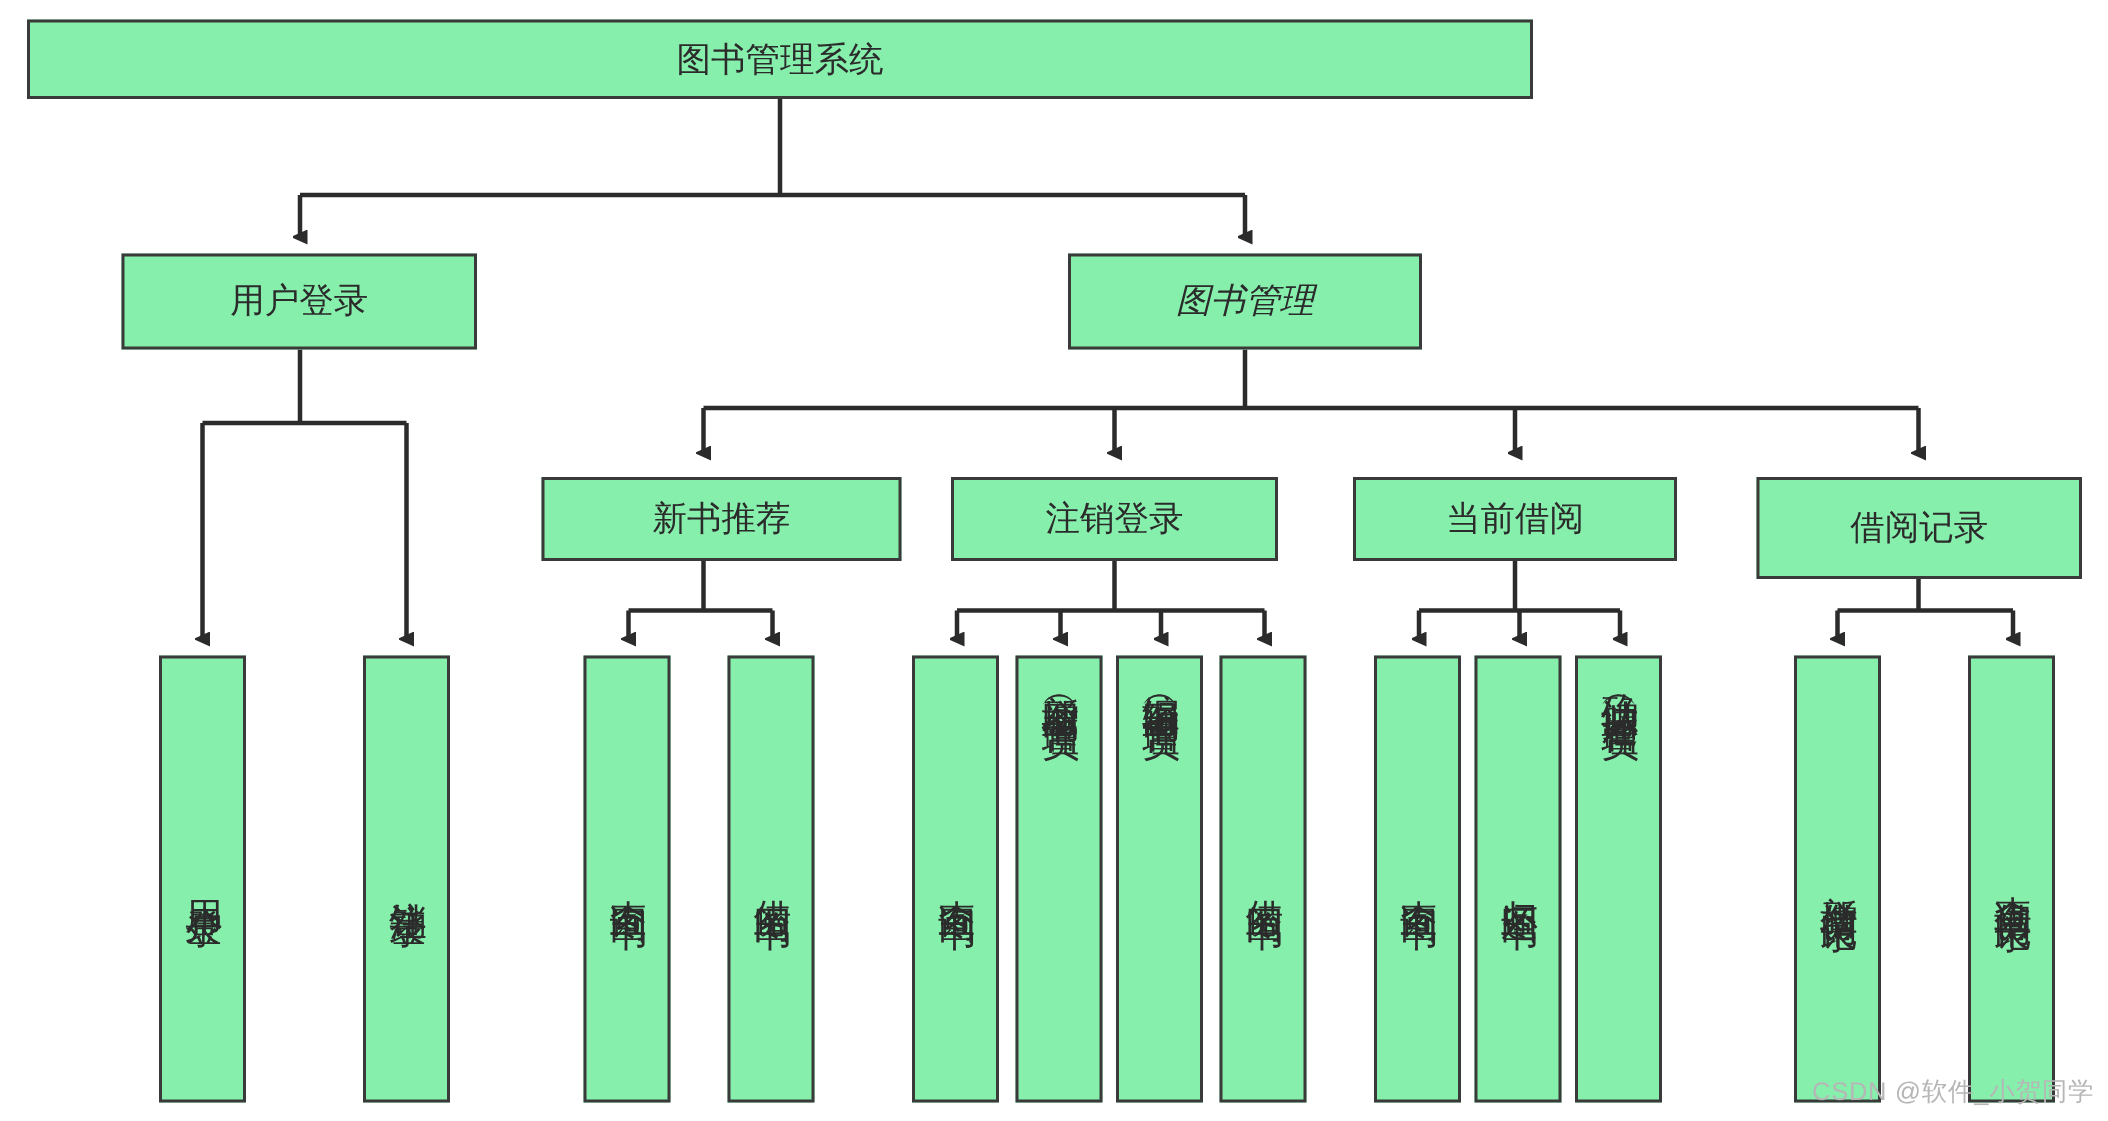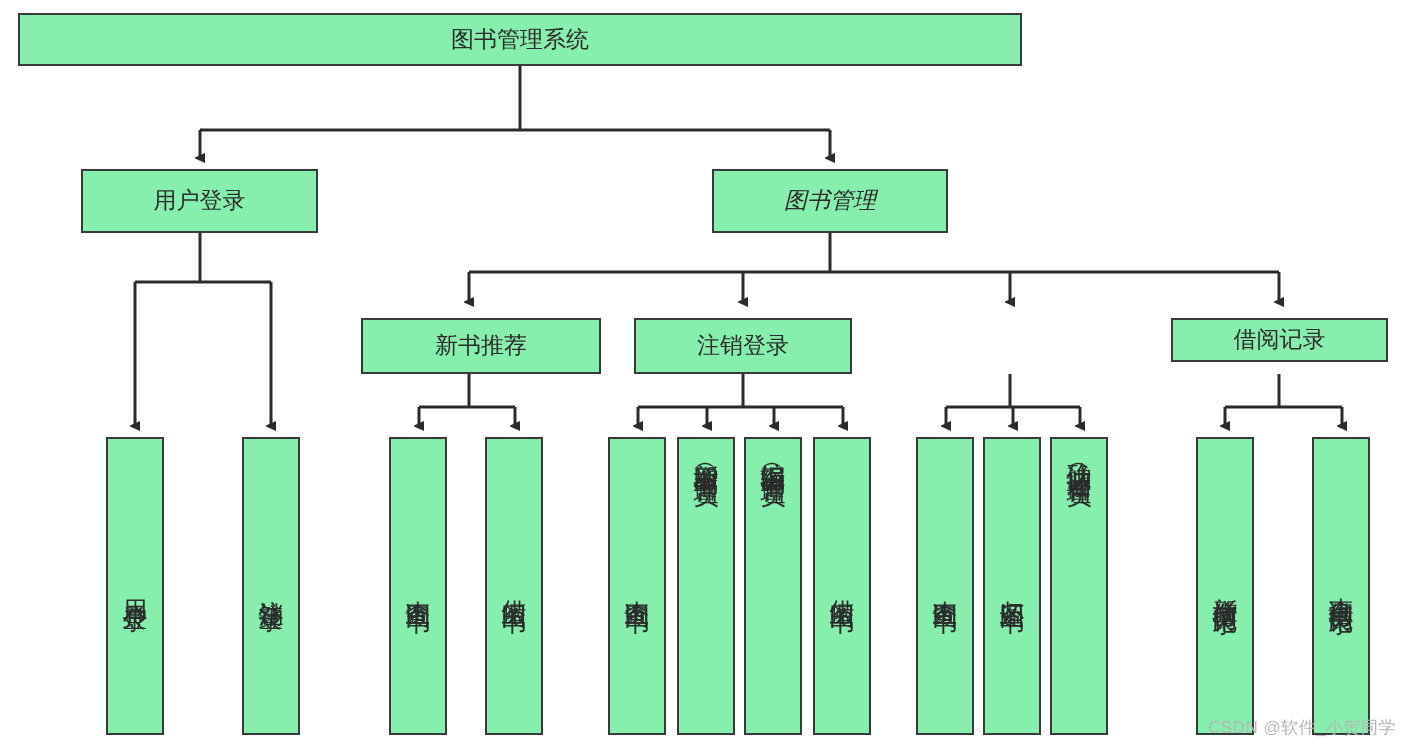--- a/index.html
+++ b/index.html
@@ -133,21 +133,24 @@
   <div class="node horizontal" style="left:712px; top:169px; width:236px; height:64px;font-style:italic;">
     <span class="node-label">图书管理</span>
   </div>
 
   <div class="node horizontal" style="left:361px; top:318px; width:240px; height:56px;">
     <span class="node-label">新书推荐</span>
   </div>
   <div class="node horizontal" style="left:634px; top:318px; width:218px; height:56px;">
     <span class="node-label">注销登录</span>
   </div>
-  <div class="node horizontal" style="left:1171px; top:318px; width:217px; height:44px;">
+  <div class="node horizontal" style="left:902px; top:318px; width:216px; height:56px;">
+    <span class="node-label">当前借阅</span>
+  </div>
+  <div class="node horizontal" style="left:1171px; top:318px; width:217px; height:68px;">
     <span class="node-label">借阅记录</span>
   </div>
 
   <div class="node vertical centered" style="left:106px; top:437px; width:58px; height:298px;">
     <span class="node-label">用户登录</span>
   </div>
   <div class="node vertical centered" style="left:242px; top:437px; width:58px; height:298px;">
     <span class="node-label">注销登录</span>
   </div>
 

